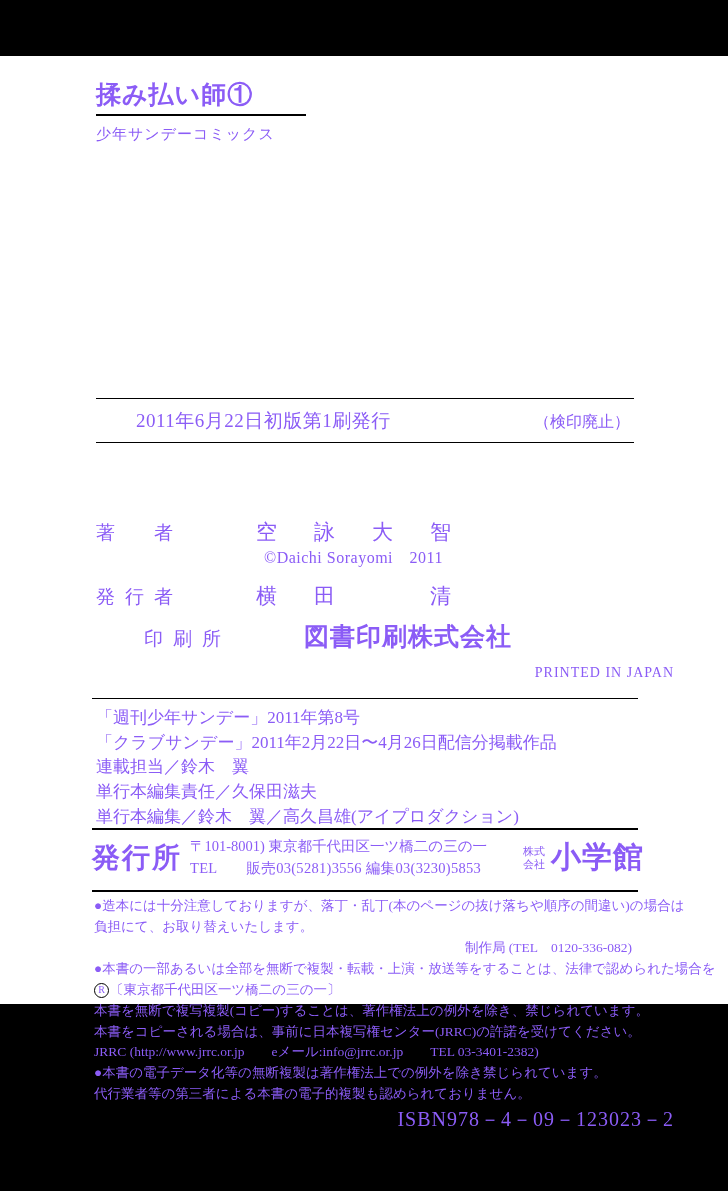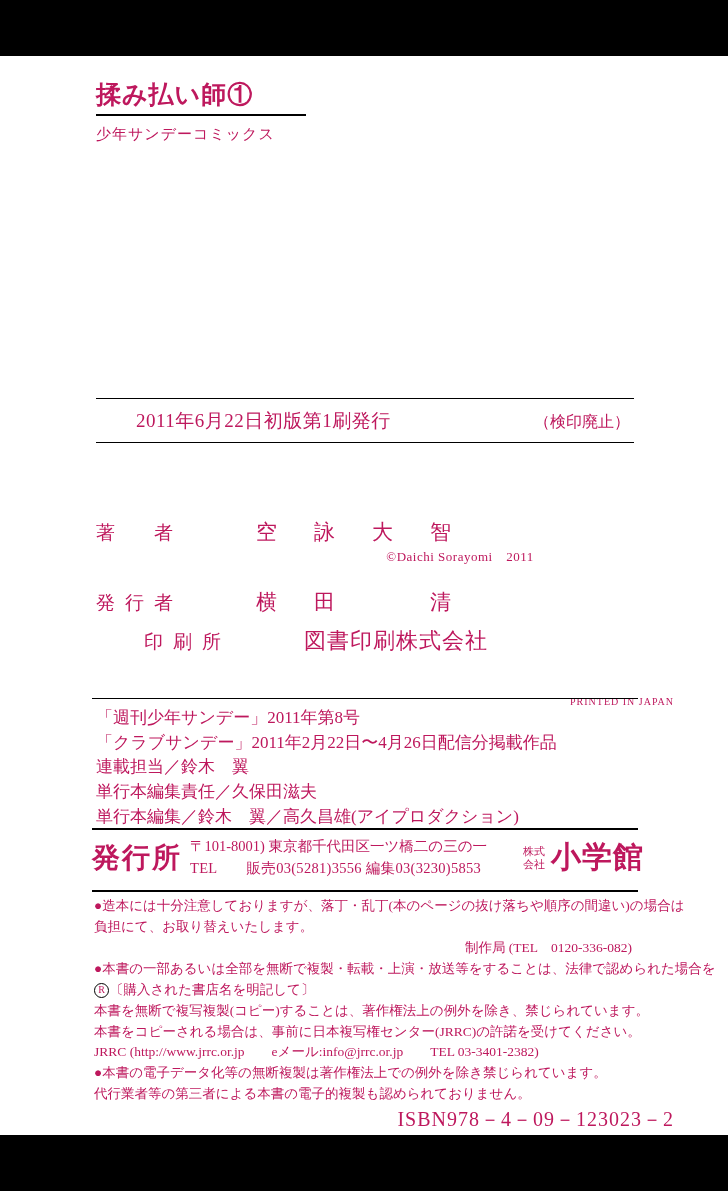--- a/index.html
+++ b/index.html
@@ -11,23 +11,23 @@
     width: 728px;
     height: 1191px;
     overflow: hidden;
     font-family: "Liberation Serif", "DejaVu Serif", serif;
   }
   .page {
     position: absolute;
     left: 0;
     top: 56px;
     width: 728px;
-    height: 1079px;
+    height: 948px;
     background: #ffffff;
-    color: #be185d;
+    color: #8b5cf6;
     box-sizing: border-box;
   }
   .inner {
     position: relative;
     width: 728px;
     height: 1079px;
   }
 
   
   .title-block {
@@ -101,30 +101,29 @@
     letter-spacing: 10px;
     flex: none;
   }
   .credit-value {
     letter-spacing: 8px;
   }
   .credit-value.big {
     font-size: 21px;
   }
   .copyright-line {
-    margin: 2px 0 22px 168px;
-    font-size: 13px;
+    margin: 2px 0 13px 168px;
+    font-size: 16px;
     letter-spacing: 0.5px;
-    text-align: center;
   }
   .printed-in {
     position: absolute;
     right: 54px;
-    top: 640px;
-    font-size: 10px;
+    top: 609px;
+    font-size: 14px;
     letter-spacing: 1px;
   }
 
   
   .serial-rule {
     position: absolute;
     left: 92px;
     top: 642px;
     width: 546px;
     border-top: 1px solid #000;
@@ -250,21 +249,21 @@
         <span class="credit-label">著　者</span>
         <span class="credit-value big">空　詠　大　智</span>
       </div>
       <div class="copyright-line">©Daichi Sorayomi　2011</div>
       <div class="credit-row">
         <span class="credit-label">発行者</span>
         <span class="credit-value big">横　田　　　清</span>
       </div>
       <div class="credit-row" style="margin-top:10px;margin-left:48px;">
         <span class="credit-label">印刷所</span>
-        <span class="credit-value" style="letter-spacing:1px;font-size:22px;">図書印刷株式会社</span>
+        <span class="credit-value" style="letter-spacing:1px;font-size:25px;font-weight:bold;">図書印刷株式会社</span>
       </div>
     </div>
 
     <div class="printed-in">PRINTED IN JAPAN</div>
 
     <div class="serial-rule"></div>
     <div class="serial">
       <div>「週刊少年サンデー」2011年第8号</div>
       <div>「クラブサンデー」2011年2月22日〜4月26日配信分掲載作品</div>
       <div>連載担当／鈴木　翼</div>
@@ -285,21 +284,21 @@
       </span>
       <span class="pub-name">小学館</span>
     </div>
     <div class="pub-rule-bottom"></div>
 
     <div class="notices">
       <p>●造本には十分注意しておりますが、落丁・乱丁(本のページの抜け落ちや順序の間違い)の場合は</p>
       <p>負担にて、お取り替えいたします。</p>
       <p class="right">制作局 (TEL　0120-336-082)</p>
       <p>●本書の一部あるいは全部を無断で複製・転載・上演・放送等をすることは、法律で認められた場合を</p>
-      <p><span class="mark-r">R</span><span>〔購入された書店名を明記して〕</span></p>
+      <p><span class="mark-r">R</span><span>〔東京都千代田区一ツ橋二の三の一〕</span></p>
       <p>本書を無断で複写複製(コピー)することは、著作権法上の例外を除き、禁じられています。</p>
       <p>本書をコピーされる場合は、事前に日本複写権センター(JRRC)の許諾を受けてください。</p>
       <p>JRRC (http://www.jrrc.or.jp　　eメール:info@jrrc.or.jp　　TEL 03-3401-2382)</p>
       <p>●本書の電子データ化等の無断複製は著作権法上での例外を除き禁じられています。</p>
       <p>代行業者等の第三者による本書の電子的複製も認められておりません。</p>
     </div>
 
     <div class="isbn">ISBN978－4－09－123023－2</div>
 
   </div>

